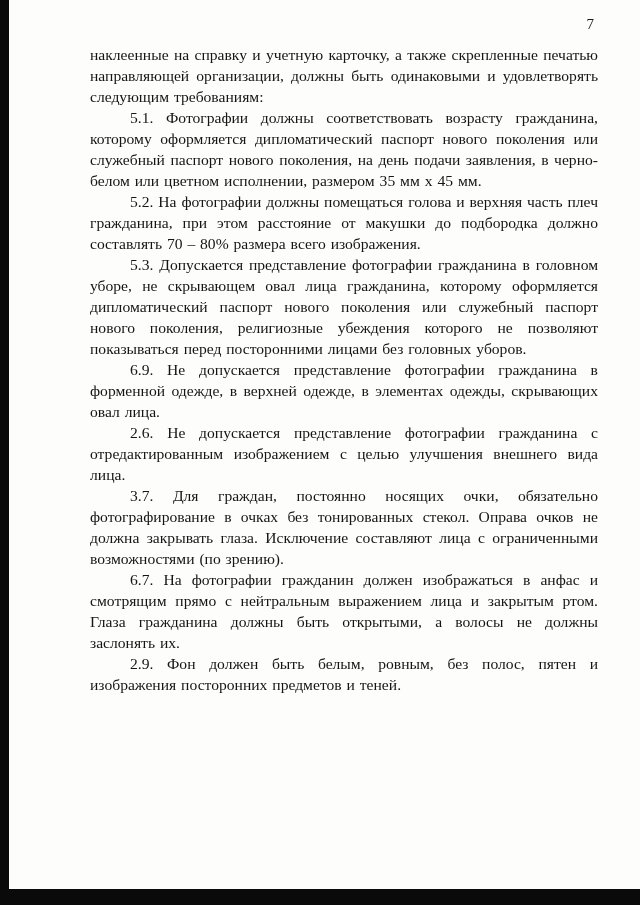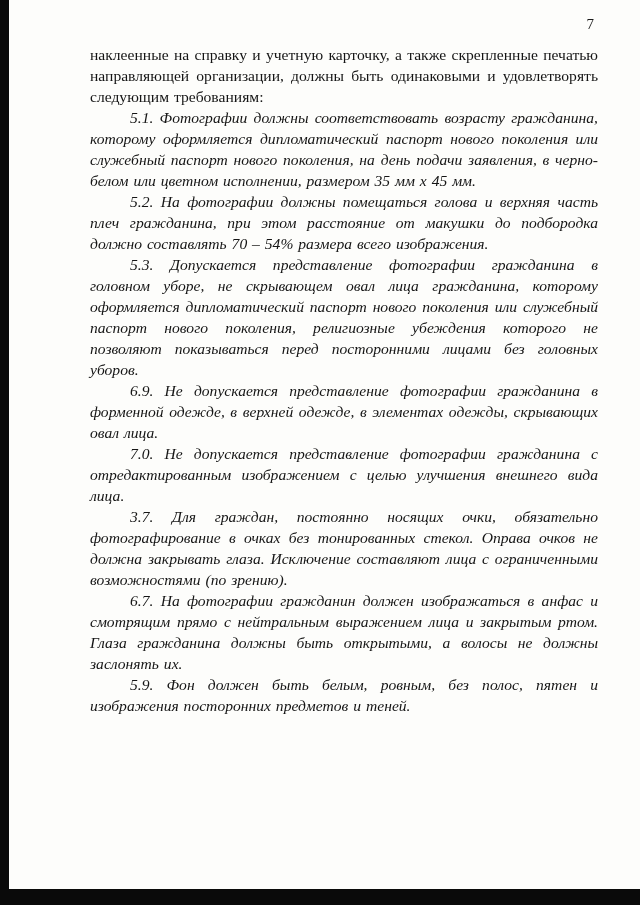--- a/index.html
+++ b/index.html
@@ -47,34 +47,33 @@
     }
     .content p {
       margin: 0;
       font-size: 15.6px;
       line-height: 21px;
       text-align: justify;
       word-spacing: 1px;
     }
     .content p.indent {
       text-indent: 40px;
-      font-style: italic;
     }
   </style>
 </head>
 <body>
 
 <div class="page">
   <div class="scan-edge-left"></div>
   <div class="scan-edge-bottom"></div>
   <div class="page-number">7</div>
   <div class="content">
       <p>наклеенные на справку и учетную карточку, а также скрепленные печатью направляющей организации, должны быть одинаковыми и удовлетворять следующим требованиям:</p>
       <p class="indent">5.1. Фотографии должны соответствовать возрасту гражданина, которому оформляется дипломатический паспорт нового поколения или служебный паспорт нового поколения, на день подачи заявления, в черно-белом или цветном исполнении, размером 35 мм х 45 мм.</p>
-      <p class="indent">5.2. На фотографии должны помещаться голова и верхняя часть плеч гражданина, при этом расстояние от макушки до подбородка должно составлять 70 – 54% размера всего изображения.</p>
+      <p class="indent">5.2. На фотографии должны помещаться голова и верхняя часть плеч гражданина, при этом расстояние от макушки до подбородка должно составлять 70 – 80% размера всего изображения.</p>
       <p class="indent">5.3. Допускается представление фотографии гражданина в головном уборе, не скрывающем овал лица гражданина, которому оформляется дипломатический паспорт нового поколения или служебный паспорт нового поколения, религиозные убеждения которого не позволяют показываться перед посторонними лицами без головных уборов.</p>
       <p class="indent">6.9. Не допускается представление фотографии гражданина в форменной одежде, в верхней одежде, в элементах одежды, скрывающих овал лица.</p>
-      <p class="indent">7.0. Не допускается представление фотографии гражданина с отредактированным изображением с целью улучшения внешнего вида лица.</p>
+      <p class="indent">2.6. Не допускается представление фотографии гражданина с отредактированным изображением с целью улучшения внешнего вида лица.</p>
       <p class="indent">3.7. Для граждан, постоянно носящих очки, обязательно фотографирование в очках без тонированных стекол. Оправа очков не должна закрывать глаза. Исключение составляют лица с ограниченными возможностями (по зрению).</p>
       <p class="indent">6.7. На фотографии гражданин должен изображаться в анфас и смотрящим прямо с нейтральным выражением лица и закрытым ртом. Глаза гражданина должны быть открытыми, а волосы не должны заслонять их.</p>
-      <p class="indent">5.9. Фон должен быть белым, ровным, без полос, пятен и изображения посторонних предметов и теней.</p>
+      <p class="indent">2.9. Фон должен быть белым, ровным, без полос, пятен и изображения посторонних предметов и теней.</p>
     </div>
 </div>
 
 </body></html>

